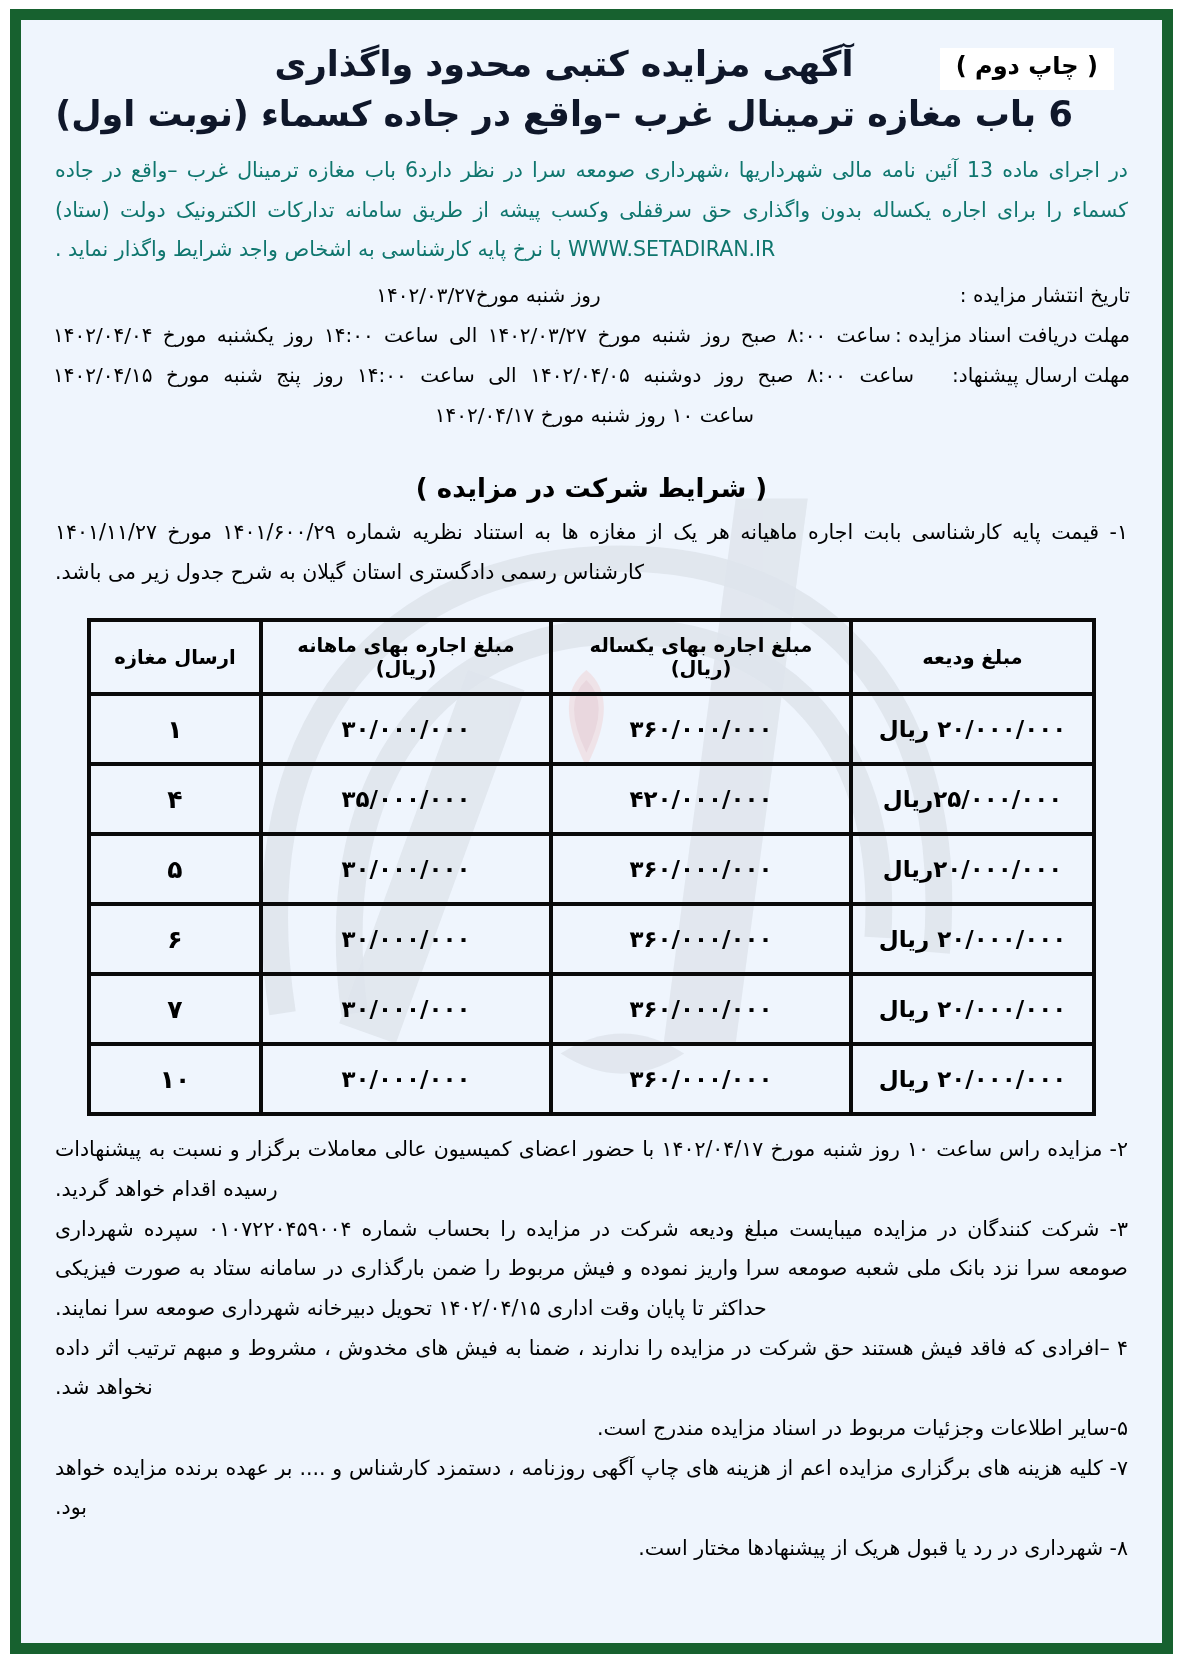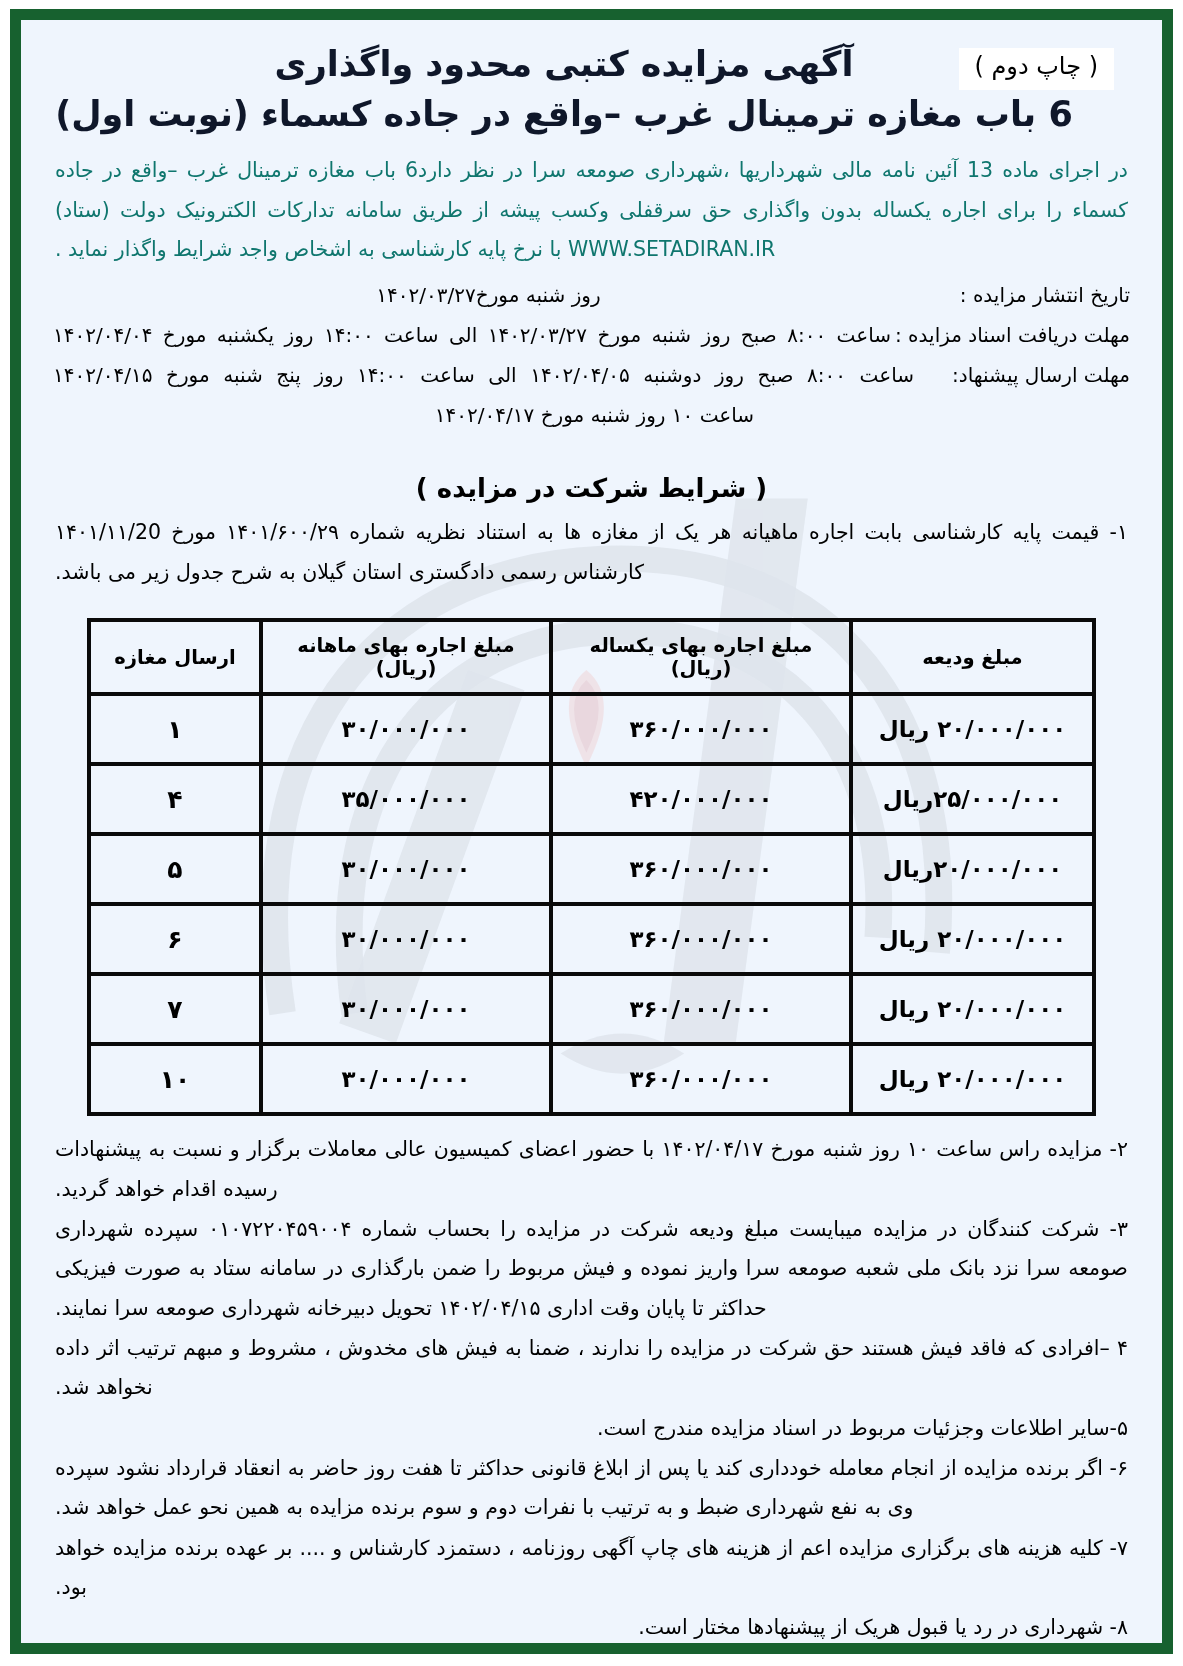--- a/index.html
+++ b/index.html
@@ -69,21 +69,21 @@
     color: #0f172a;
     padding-right: 55px;
   }
   .header h1 .l2 { display: block; }
   .badge {
     position: absolute;
     right: 18px;
     top: 18px;
     background: #ffffff;
     color: #000000;
-    font-weight: normal;
+    font-weight: bold;
     font-size: 24px;
     padding: 6px 16px 11px 16px;
     line-height: 1.05;
     white-space: nowrap;
   }
 
   
   .intro {
     font-size: 20.5px;
     line-height: 1.92;
@@ -211,21 +211,21 @@
             <div class="dlabel">مهلت ارسال پیشنهاد:</div>
             <div class="dvalue wide">ساعت ۸:۰۰ صبح روز دوشنبه ۱۴۰۲/۰۴/۰۵ الی ساعت ۱۴:۰۰ روز پنج شنبه  مورخ ۱۴۰۲/۰۴/۱۵</div>
           </div>
           <div class="drow">
             <div class="dvalue">ساعت ۱۰ روز  شنبه مورخ ۱۴۰۲/۰۴/۱۷</div>
           </div>
         </div>
 
         <div class="cond-title">( شرایط شرکت در مزایده )</div>
 
-        <p class="clause">۱- قیمت پایه کارشناسی بابت اجاره ماهیانه هر یک از مغازه ها به استناد نظریه شماره ۱۴۰۱/۶۰۰/۲۹  مورخ ۱۴۰۱/۱۱/20 کارشناس رسمی دادگستری استان گیلان به شرح جدول زیر می باشد.</p>
+        <p class="clause">۱- قیمت پایه کارشناسی بابت اجاره ماهیانه هر یک از مغازه ها به استناد نظریه شماره ۱۴۰۱/۶۰۰/۲۹  مورخ ۱۴۰۱/۱۱/۲۷ کارشناس رسمی دادگستری استان گیلان به شرح جدول زیر می باشد.</p>
 
         <table class="price">
           <colgroup>
             <col class="c-deposit">
               <col class="c-yearly">
               <col class="c-monthly">
               <col class="c-shop">
           </colgroup>
           <thead>
             <tr>
@@ -272,20 +272,19 @@
               <td>۳۰/۰۰۰/۰۰۰</td>
               <td class="shopno">۱۰</td>
             </tr>
           </tbody>
         </table>
 
         <p class="clause">۲- مزایده راس ساعت ۱۰ روز شنبه مورخ ۱۴۰۲/۰۴/۱۷ با حضور اعضای کمیسیون عالی معاملات برگزار و نسبت به پیشنهادات رسیده اقدام خواهد گردید.</p>
         <p class="clause">۳- شرکت کنندگان در مزایده میبایست مبلغ ودیعه شرکت در مزایده را بحساب شماره ۰۱۰۷۲۲۰۴۵۹۰۰۴ سپرده شهرداری صومعه سرا نزد بانک ملی شعبه صومعه سرا واریز نموده و فیش مربوط را ضمن بارگذاری در سامانه ستاد به صورت فیزیکی حداکثر تا پایان وقت اداری ۱۴۰۲/۰۴/۱۵  تحویل دبیرخانه شهرداری صومعه سرا نمایند.</p>
         <p class="clause">۴ –افرادی که فاقد فیش هستند حق شرکت در مزایده را ندارند ، ضمنا به فیش های مخدوش ، مشروط و مبهم ترتیب اثر داده نخواهد شد.</p>
         <p class="clause short">۵-سایر اطلاعات وجزئیات مربوط در اسناد مزایده مندرج است.</p>
-        <p class="clause">۶- اگر برنده مزایده از انجام معامله خودداری کند یا پس از ابلاغ قانونی حداکثر تا هفت روز حاضر به انعقاد قرارداد نشود سپرده وی به نفع شهرداری ضبط و به ترتیب با نفرات دوم و سوم برنده مزایده به همین نحو عمل خواهد شد.</p>
         <p class="clause">۷- کلیه هزینه های برگزاری مزایده اعم از هزینه های چاپ آگهی روزنامه ، دستمزد کارشناس و .... بر عهده برنده مزایده خواهد بود.</p>
         <p class="clause short">۸- شهرداری در رد یا قبول هریک از پیشنهادها مختار است.</p>
 
       </div>
     </div>
   </div>
 </div>
 
 </body></html>

